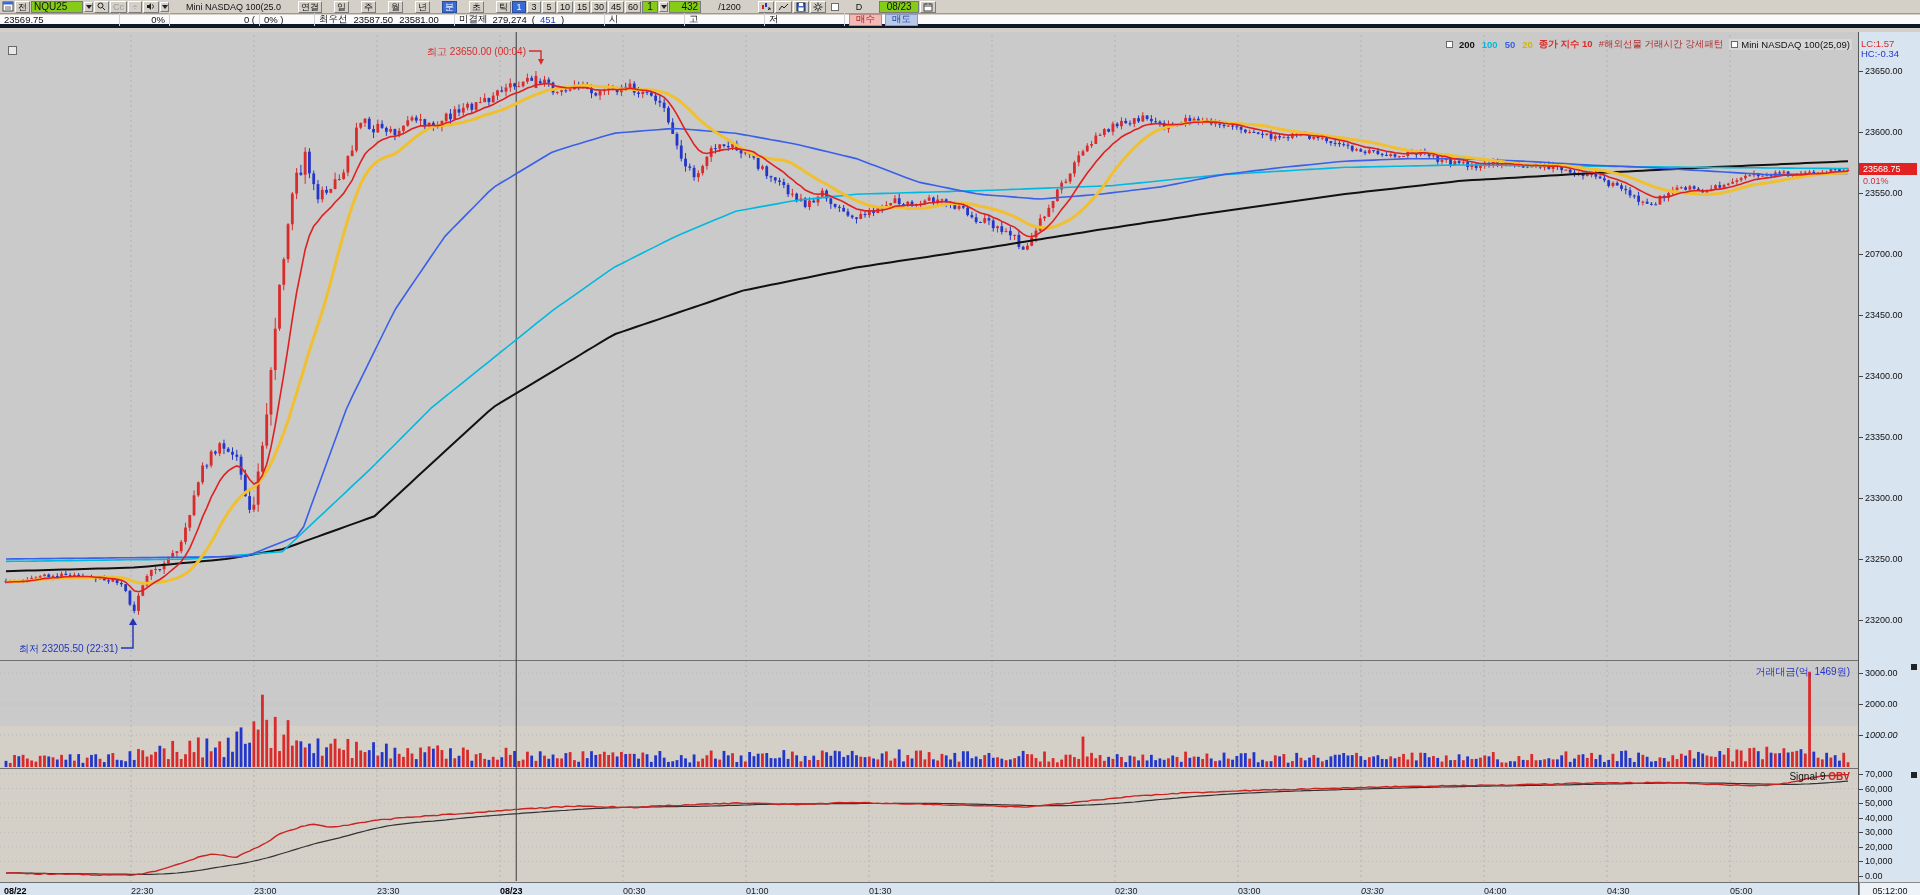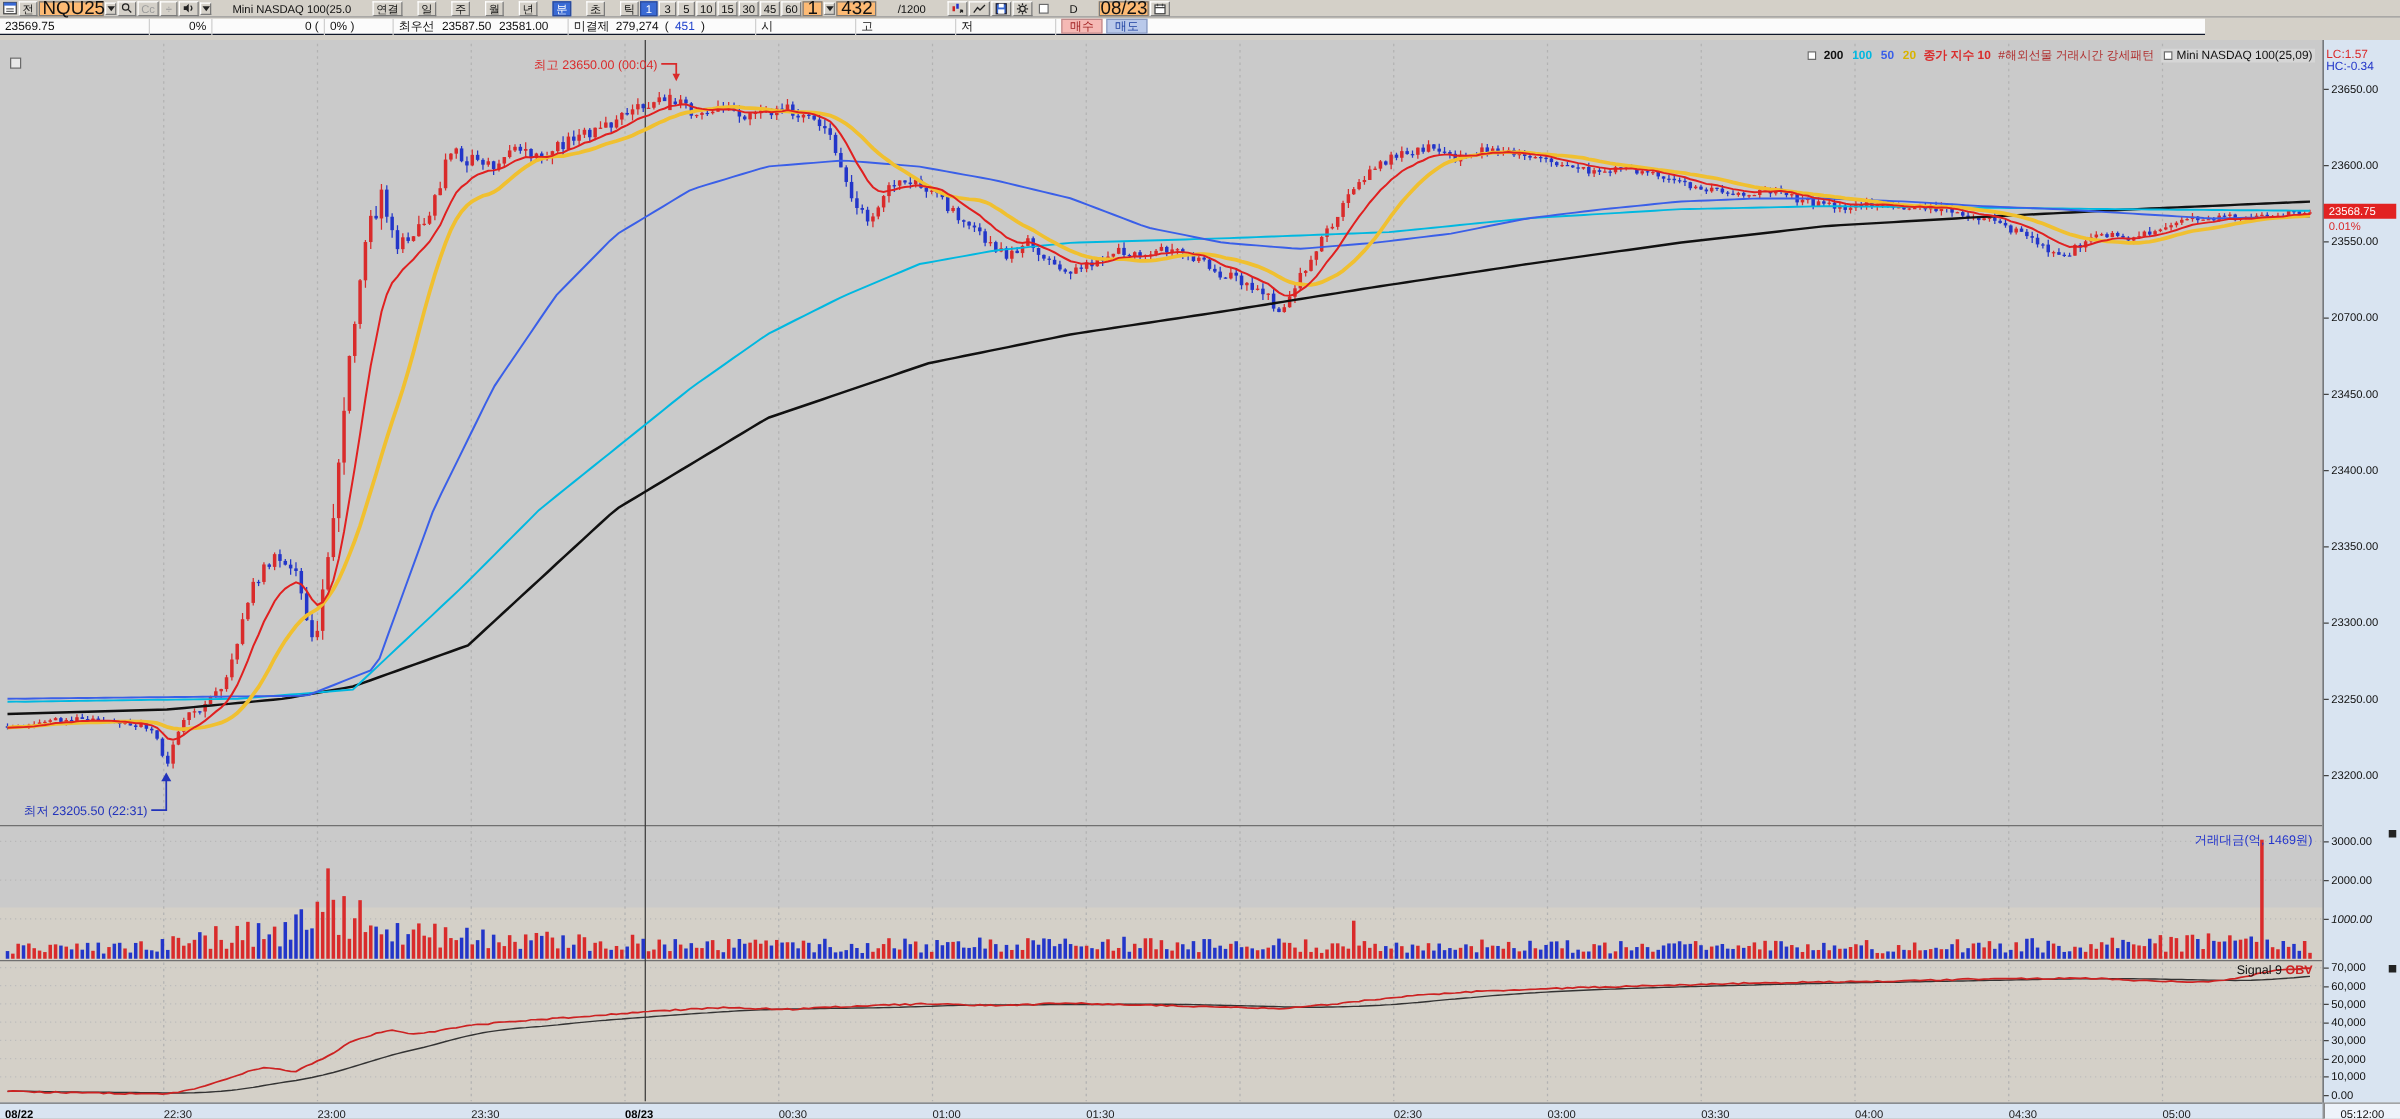--- a/index.html
+++ b/index.html
@@ -6,31 +6,31 @@
   *{box-sizing:border-box;}
   .app{position:relative;width:1920px;height:895px;background:#d4d0c8;overflow:hidden;
        font-family:"Liberation Sans","DejaVu Sans",sans-serif;font-size:10px;color:#111;}
   
   .tb1{position:absolute;left:0;top:0;width:1920px;height:14px;background:#d4d0c8;
        border-bottom:1px solid #9a9a9a;display:flex;align-items:center;gap:1px;padding:0 2px;}
   .tb1 .btn,.tb2 .btn{height:12px;min-width:14px;padding:0 2px;display:flex;align-items:center;justify-content:center;
        background:#d4d0c8;border:1px solid;border-color:#fff #7a7a7a #7a7a7a #fff;font-size:9px;line-height:10px;cursor:default;}
   .btn.active{background:#3a6ad4;color:#fff;border-color:#2a4a9a;}
   .btn.dim{color:#9a9a9a;}
-  .field{height:12px;background:#fdba74;border:1px solid #7a7a7a;display:flex;align-items:center;padding:0 2px;font-size:15px;}
+  .field{height:12px;background:#84cc16;border:1px solid #7a7a7a;display:flex;align-items:center;padding:0 2px;font-size:10px;}
   .combo-arrow{width:9px;height:10px;background:#d4d0c8;border:1px solid;border-color:#fff #7a7a7a #7a7a7a #fff;
        display:flex;align-items:center;justify-content:center;}
   .tri{width:0;height:0;border-left:3px solid transparent;border-right:3px solid transparent;border-top:4px solid #222;}
   .lbl{padding:0 16px;font-size:9px;white-space:nowrap;}
   .sep{width:3px;}
   .icon-svg{display:block;}
   .chk{width:8px;height:8px;background:#fff;border:1px solid #6a6a6a;}
   
-  .tb2{position:absolute;left:0;top:15px;width:1764px;height:13px;background:#fbfbfb;
-       border-bottom:1px solid #0f172a;display:flex;align-items:center;font-size:9.5px;}
+  .tb2{position:absolute;left:0;top:15px;width:1920px;height:13px;background:#fbfbfb;
+       border-bottom:4px solid #0f172a;display:flex;align-items:center;font-size:9.5px;}
   .tb2 .cell{height:13px;display:flex;align-items:center;padding:0 4px;border-right:1px solid #d0d0d0;white-space:nowrap;}
   .tb2 .num{font-weight:bold;font-weight:normal;}
   .blue{color:#2244cc;}
   .buybtn{background:#f5b9b5;color:#a02020;border:1px solid #c08a8a;height:12px;padding:0 6px;margin-left:4px;display:flex;align-items:center;font-size:9.5px;}
   .sellbtn{background:#b9c9ea;color:#1b3fa0;border:1px solid #8a9ac0;height:12px;padding:0 6px;margin-left:3px;display:flex;align-items:center;font-size:9.5px;}
   
   .chart-region{position:absolute;left:0;top:32px;width:1920px;height:694px;background:#cacaca;}
   #chart{position:absolute;left:0;top:0;}
   svg text{font-family:"Liberation Sans","DejaVu Sans",sans-serif;}
   .legend{position:absolute;top:6px;right:68px;display:flex;align-items:center;gap:6px;font-size:9.5px;white-space:nowrap;}
@@ -1613,19 +1613,19 @@
         <div class="tlab" style="left: 131px;">22:30</div>
         <div class="tlab" style="left: 254px;">23:00</div>
         <div class="tlab" style="left: 377px;">23:30</div>
         <div class="tlab bold" style="left: 500px;">08/23</div>
         <div class="tlab" style="left: 623px;">00:30</div>
         <div class="tlab" style="left: 746px;">01:00</div>
         <div class="tlab" style="left: 869px;">01:30</div>
         <div class="tlab" style="left: 992px; margin-top: 48px;">02:00</div>
         <div class="tlab" style="left: 1115px;">02:30</div>
         <div class="tlab" style="left: 1238px;">03:00</div>
-        <div class="tlab" style="left: 1361px;">03:30</div>
+        <div class="tlab" style="left: 1361px; font-style: italic;">03:30</div>
         <div class="tlab" style="left: 1484px;">04:00</div>
         <div class="tlab" style="left: 1607px;">04:30</div>
         <div class="tlab" style="left: 1730px;">05:00</div>
       </div>
   </div>
 </div>
 
 </body></html>

